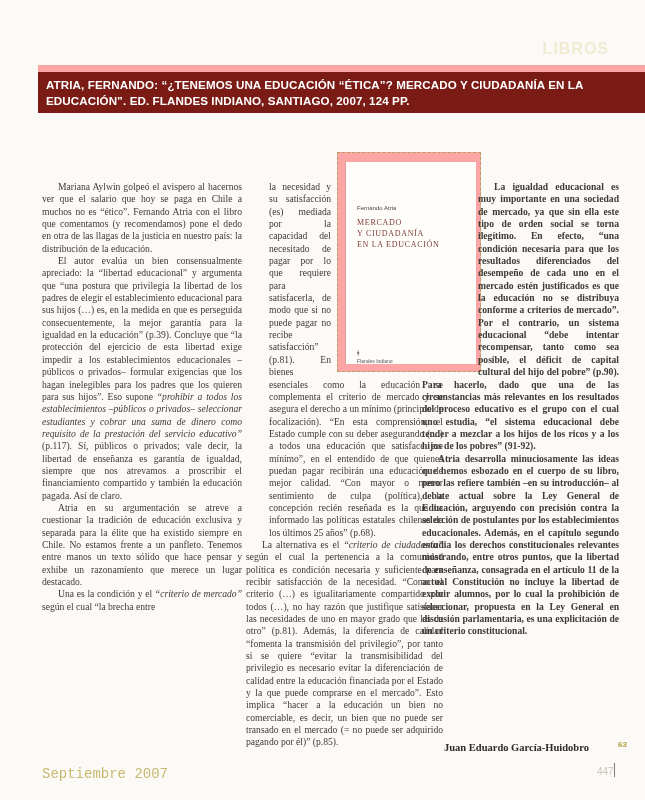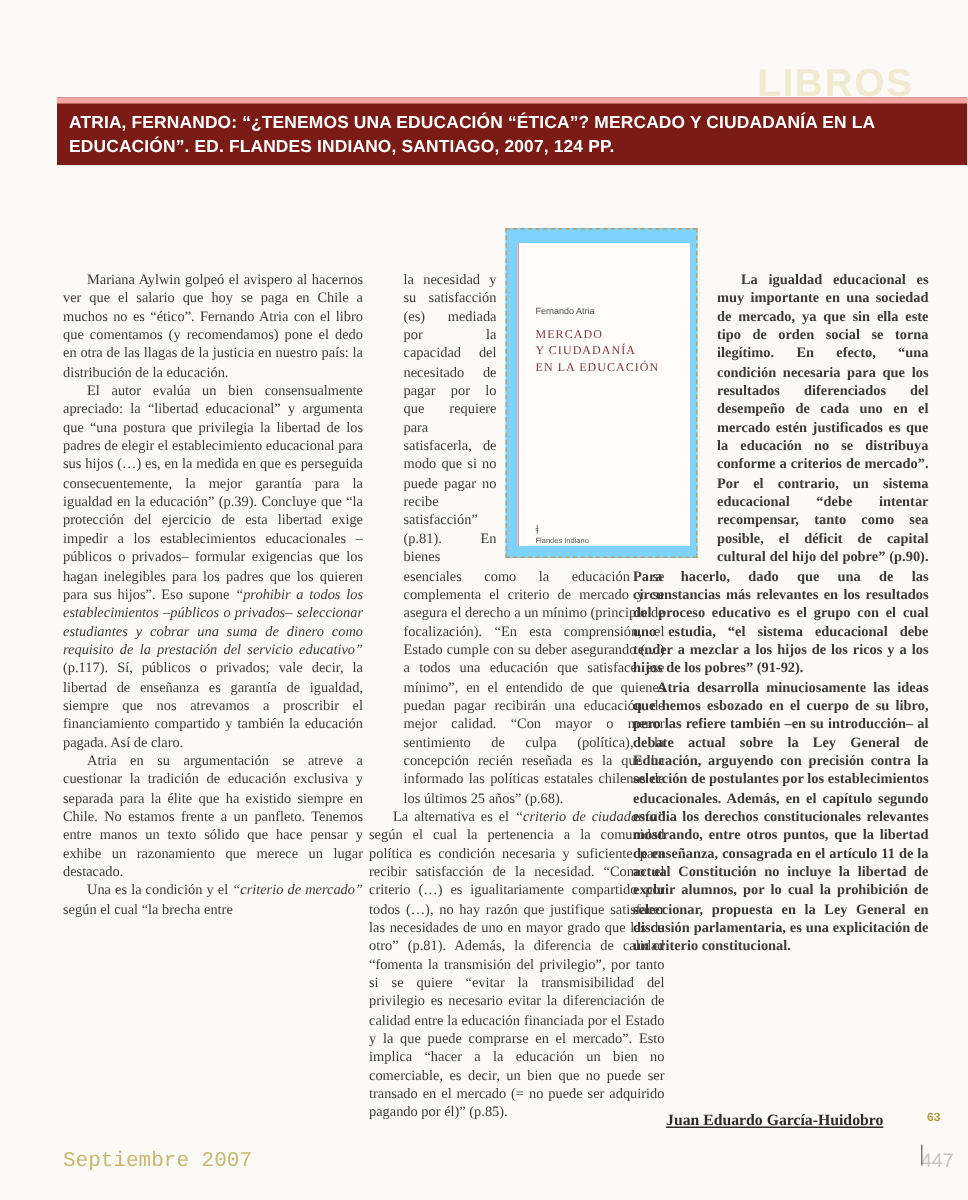--- a/index.html
+++ b/index.html
@@ -5,70 +5,70 @@
   html, body { margin:0; padding:0; }
   body {
     width:645px; height:800px; overflow:hidden; position:relative;
     background:#fbfaf6;
     font-family:"Liberation Serif","DejaVu Serif",serif;
     color:#3a3632;
   }
   .section-tag {
     position:absolute; right:36px; top:40px;
     font-family:"Liberation Sans","DejaVu Sans",sans-serif;
-    font-weight:bold; font-size:26px; letter-spacing:1px;
+    font-weight:bold; font-size:16px; letter-spacing:1px;
     color:#f1ead2;
   }
   .title-bar {
     position:absolute; left:38px; top:65px; width:607px; height:41px;
     background:#7a1b15;
-    border-top:4px solid #fca5a5;
+    border-top:7px solid #fca5a5;
   }
   .title-bar .title {
     position:absolute; left:8px; top:5px; right:8px;
     font-family:"Liberation Sans","DejaVu Sans",sans-serif;
     font-weight:bold; font-size:11.6px; line-height:16px; color:#fff;
     letter-spacing:0.1px;
   }
   .col {
     position:absolute;
     font-size:9.6px; line-height:12.35px;
     text-align:justify; color:#3e3a36;
   }
   .col p { margin:0; text-indent:16px; }
   .col p.noind { text-indent:0;margin-left:23px; }
   .col1 { left:42px; top:181px; width:200px; }
   .col2 { left:243px; top:181px; width:202px; }
   .col3 { left:422px; top:181px; width:197px; }
   .book-cover {
-    position:absolute; left:337px; top:152px; width:128px; height:220px;
-    background:#7dd3fc;
+    position:absolute; left:337px; top:152px; width:144px; height:220px;
+    background:#fca5a5;
     border:1px dashed #b79d68;
     box-sizing:border-box;
   }
   .book-cover .inner {
     position:absolute; left:7px; top:9px; right:4px; bottom:7px;
     background:#fffdfa;
     border-left:1px solid #d9a0a0;
   }
   .book-author { position:absolute; left:19px; top:52px; font-family:"Liberation Sans","DejaVu Sans",sans-serif; font-size:6px; color:#4a4a4a; }
   .book-title { position:absolute; left:19px; top:64px; font-size:8px; line-height:11px; color:#7a3b38; letter-spacing:0.7px; font-family:"Liberation Serif","DejaVu Serif",serif; }
   .book-logo { position:absolute; left:19px; top:195px; font-size:9px; color:#333; }
   .book-publisher { position:absolute; left:19px; top:205px; font-size:5px; color:#555; font-family:"Liberation Sans","DejaVu Sans",sans-serif; }
   .signature {
     position:absolute; left:444px; top:742px;
-    font-weight:bold; font-size:10.5px; color:#2d2a27;text-decoration:underline;
+    font-weight:bold; font-size:10.5px; color:#2d2a27;
   }
   .footer-date {
     position:absolute; left:42px; top:766px;
     font-family:Liberation Mono, monospace; font-size:14px; color:#c8b86e;
   }
   .footer-issue {
     position:absolute; left:597px; top:766px;
-    font-family:"Liberation Sans","DejaVu Sans",sans-serif; font-size:13px; color:#c9c6bc;margin-left:17px;
+    font-family:"Liberation Sans","DejaVu Sans",sans-serif; font-size:10px; color:#c9c6bc;
   }
   .footer-sep { position:absolute; left:614px; top:763px; width:1px; height:14px; background:#7a7a7a; }
   .footer-page {
     position:absolute; left:618px; top:740px;
     font-family:"Liberation Sans","DejaVu Sans",sans-serif; font-size:8px; font-weight:bold; color:#b0a040;
   }
   em { }
 </style>
 </head>
 <body>

